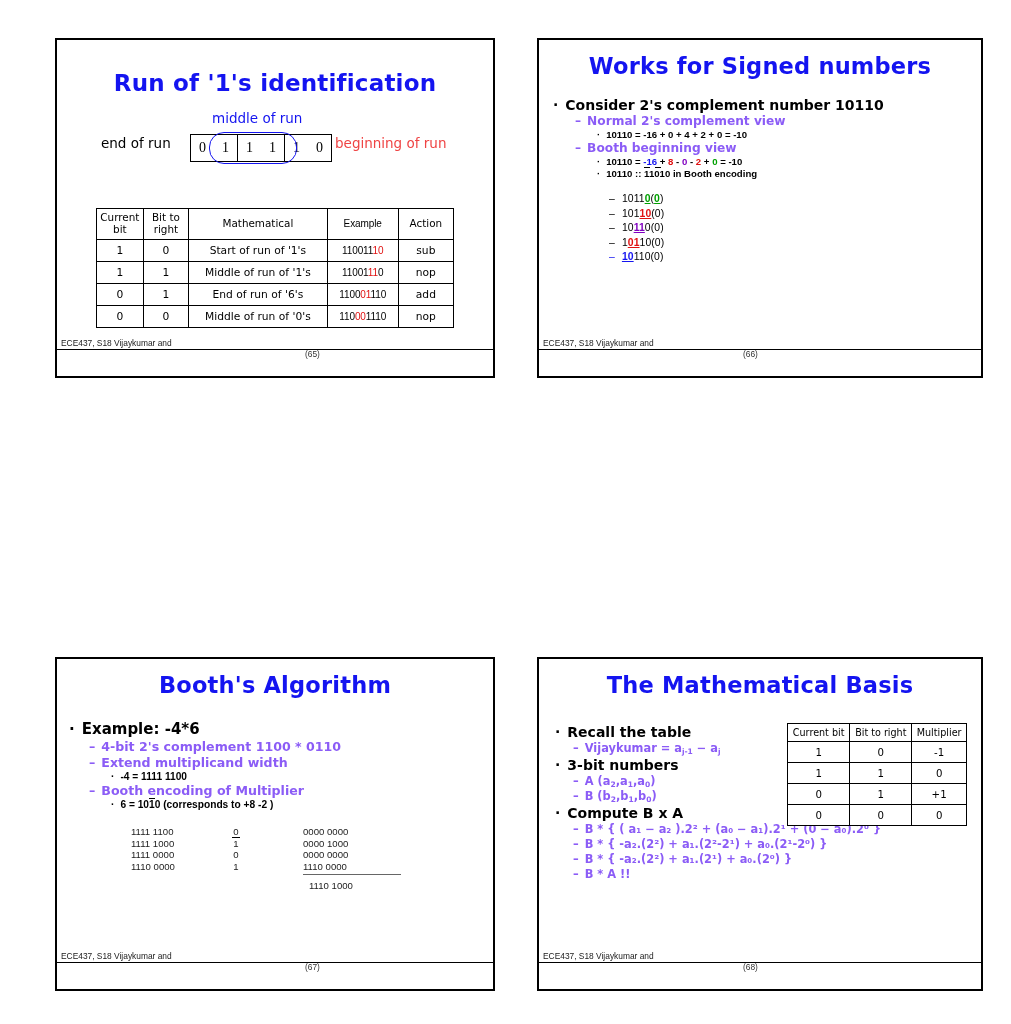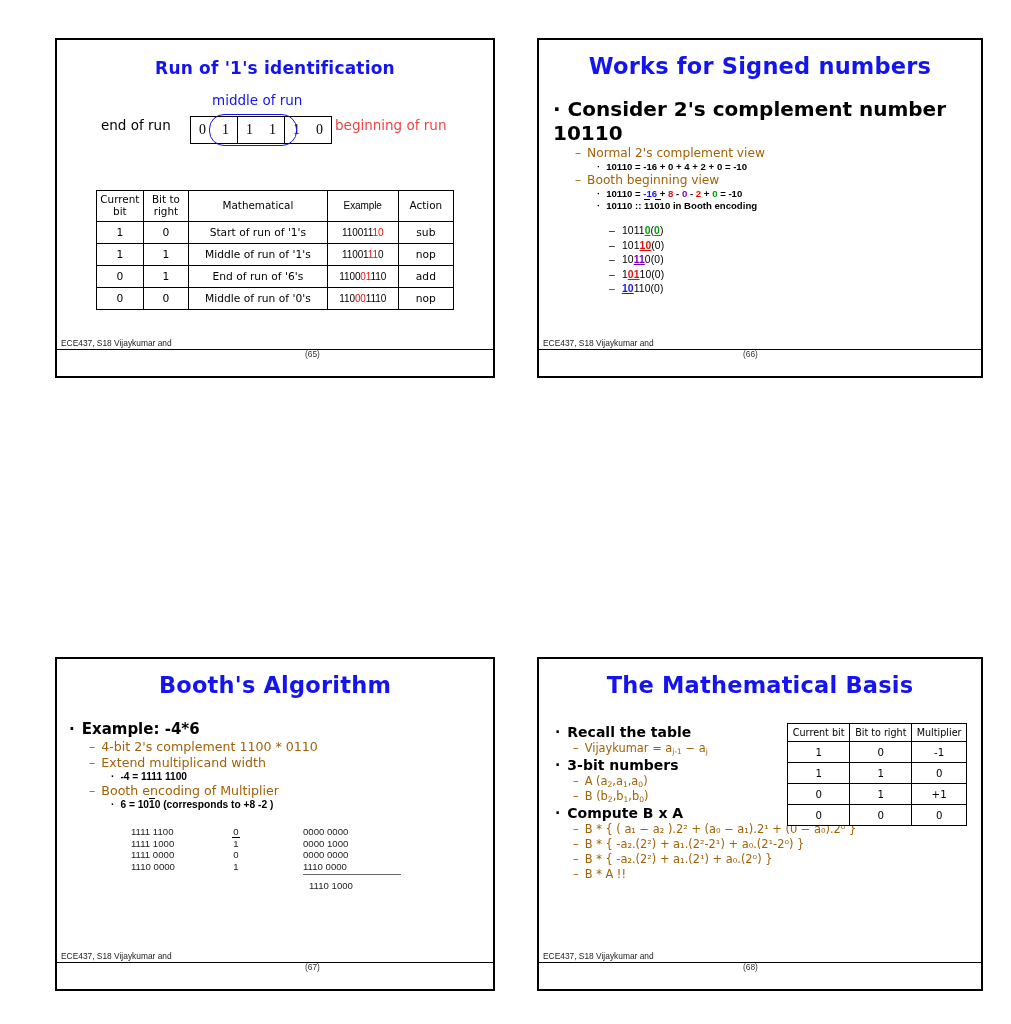--- a/index.html
+++ b/index.html
@@ -7,21 +7,21 @@
 
   .sheet{position:absolute;inset:0;}
 
   .slide{position:absolute;border:2px solid #000;background:#fff;box-sizing:border-box;overflow:hidden;}
   #slide1{left:55px;top:38px;width:440px;height:340px;}
   #slide2{left:537px;top:38px;width:446px;height:340px;}
   #slide3{left:55px;top:657px;width:440px;height:334px;}
   #slide4{left:537px;top:657px;width:446px;height:334px;}
 
   .title{color:#1414f0;font-weight:bold;text-align:center;font-family:"DejaVu Sans",sans-serif;letter-spacing:.2px;}
-  #slide1 .title{font-size:17px;margin-top:18px;}
+  #slide1 .title{font-size:23px;margin-top:30px;}
   #slide2 .title{font-size:22.5px;margin-top:13px;}
   #slide3 .title{font-size:22.5px;margin-top:13px;}
   #slide4 .title{font-size:22.5px;margin-top:13px;}
 
   
   .footer{position:absolute;left:0;right:0;bottom:0;height:26px;border-top:1.5px solid #000;}
   .footer .fl{position:absolute;left:4px;top:-12px;font-size:8.4px;color:#1a1a1a;font-family:"Liberation Sans",sans-serif;white-space:nowrap;}
   .footer .fn{position:absolute;top:-1px;font-size:8.4px;color:#333;font-family:"Liberation Sans",sans-serif;}
   #slide1 .fn{left:248px;}
   #slide2 .fn{left:204px;}
@@ -49,30 +49,30 @@
   #t1 .cw{width:42px;}
   #t1 .ex{width:68px;font-family:"Liberation Sans",sans-serif;font-size:10px;letter-spacing:-.1px;}
   #t1 .ac{width:52px;}
   .hl{color:#e01010;}
 
   #t4{position:absolute;right:14px;top:64px;width:180px;}
   #t4 th{font-size:9.6px;padding:3px 2px;line-height:1.15;}
   #t4 td{font-size:10.2px;padding:4.5px 2px;}
   .b1{font-size:15px;margin:0 0 1px 0;color:#000;font-family:"DejaVu Sans",sans-serif;font-weight:bold;}
   .b1:before{content:"\00b7";font-weight:bold;margin-right:7px;}
-  .b2{font-size:12.6px;margin:0 0 1px 20px;color:#a16207;font-weight:normal;}
+  .b2{font-size:12.6px;margin:0 0 1px 20px;color:#8b5cf6;font-weight:bold;}
   .b2:before{content:"\2013";margin-right:6px;}
   .b3{font-size:10.2px;margin:0 0 1px 42px;color:#000;font-weight:bold;font-family:"Liberation Sans",sans-serif;}
   .b3:before{content:"\00b7";margin-right:6px;}
 
   #slide2 .body{margin:18px 0 0 14px;}
   #slide3 .body{margin:22px 0 0 12px;}
   #slide4 .body{margin:26px 0 0 16px;width:240px;}
 
-  #slide2 .b1{font-size:20px;margin-top:12px;}
+  #slide2 .b1{font-size:14px;margin-top:12px;}
   #slide2 .b2{font-size:12.2px;margin-left:22px;}
   #slide2 .b3{font-size:9.6px;margin-left:44px;}
 
   #slide4 .b1{font-size:14px;}
   #slide4 .b2{font-size:11.4px;margin-left:18px;white-space:nowrap;}
 
   .enc-list{margin:14px 0 0 56px;}
   .enc{font-size:10.4px;margin-bottom:3.5px;font-family:"Liberation Sans",sans-serif;color:#000;letter-spacing:.1px;}
   .enc:before{content:"\2013";margin-right:7px;}
   .u{text-decoration:underline;font-weight:bold;}

